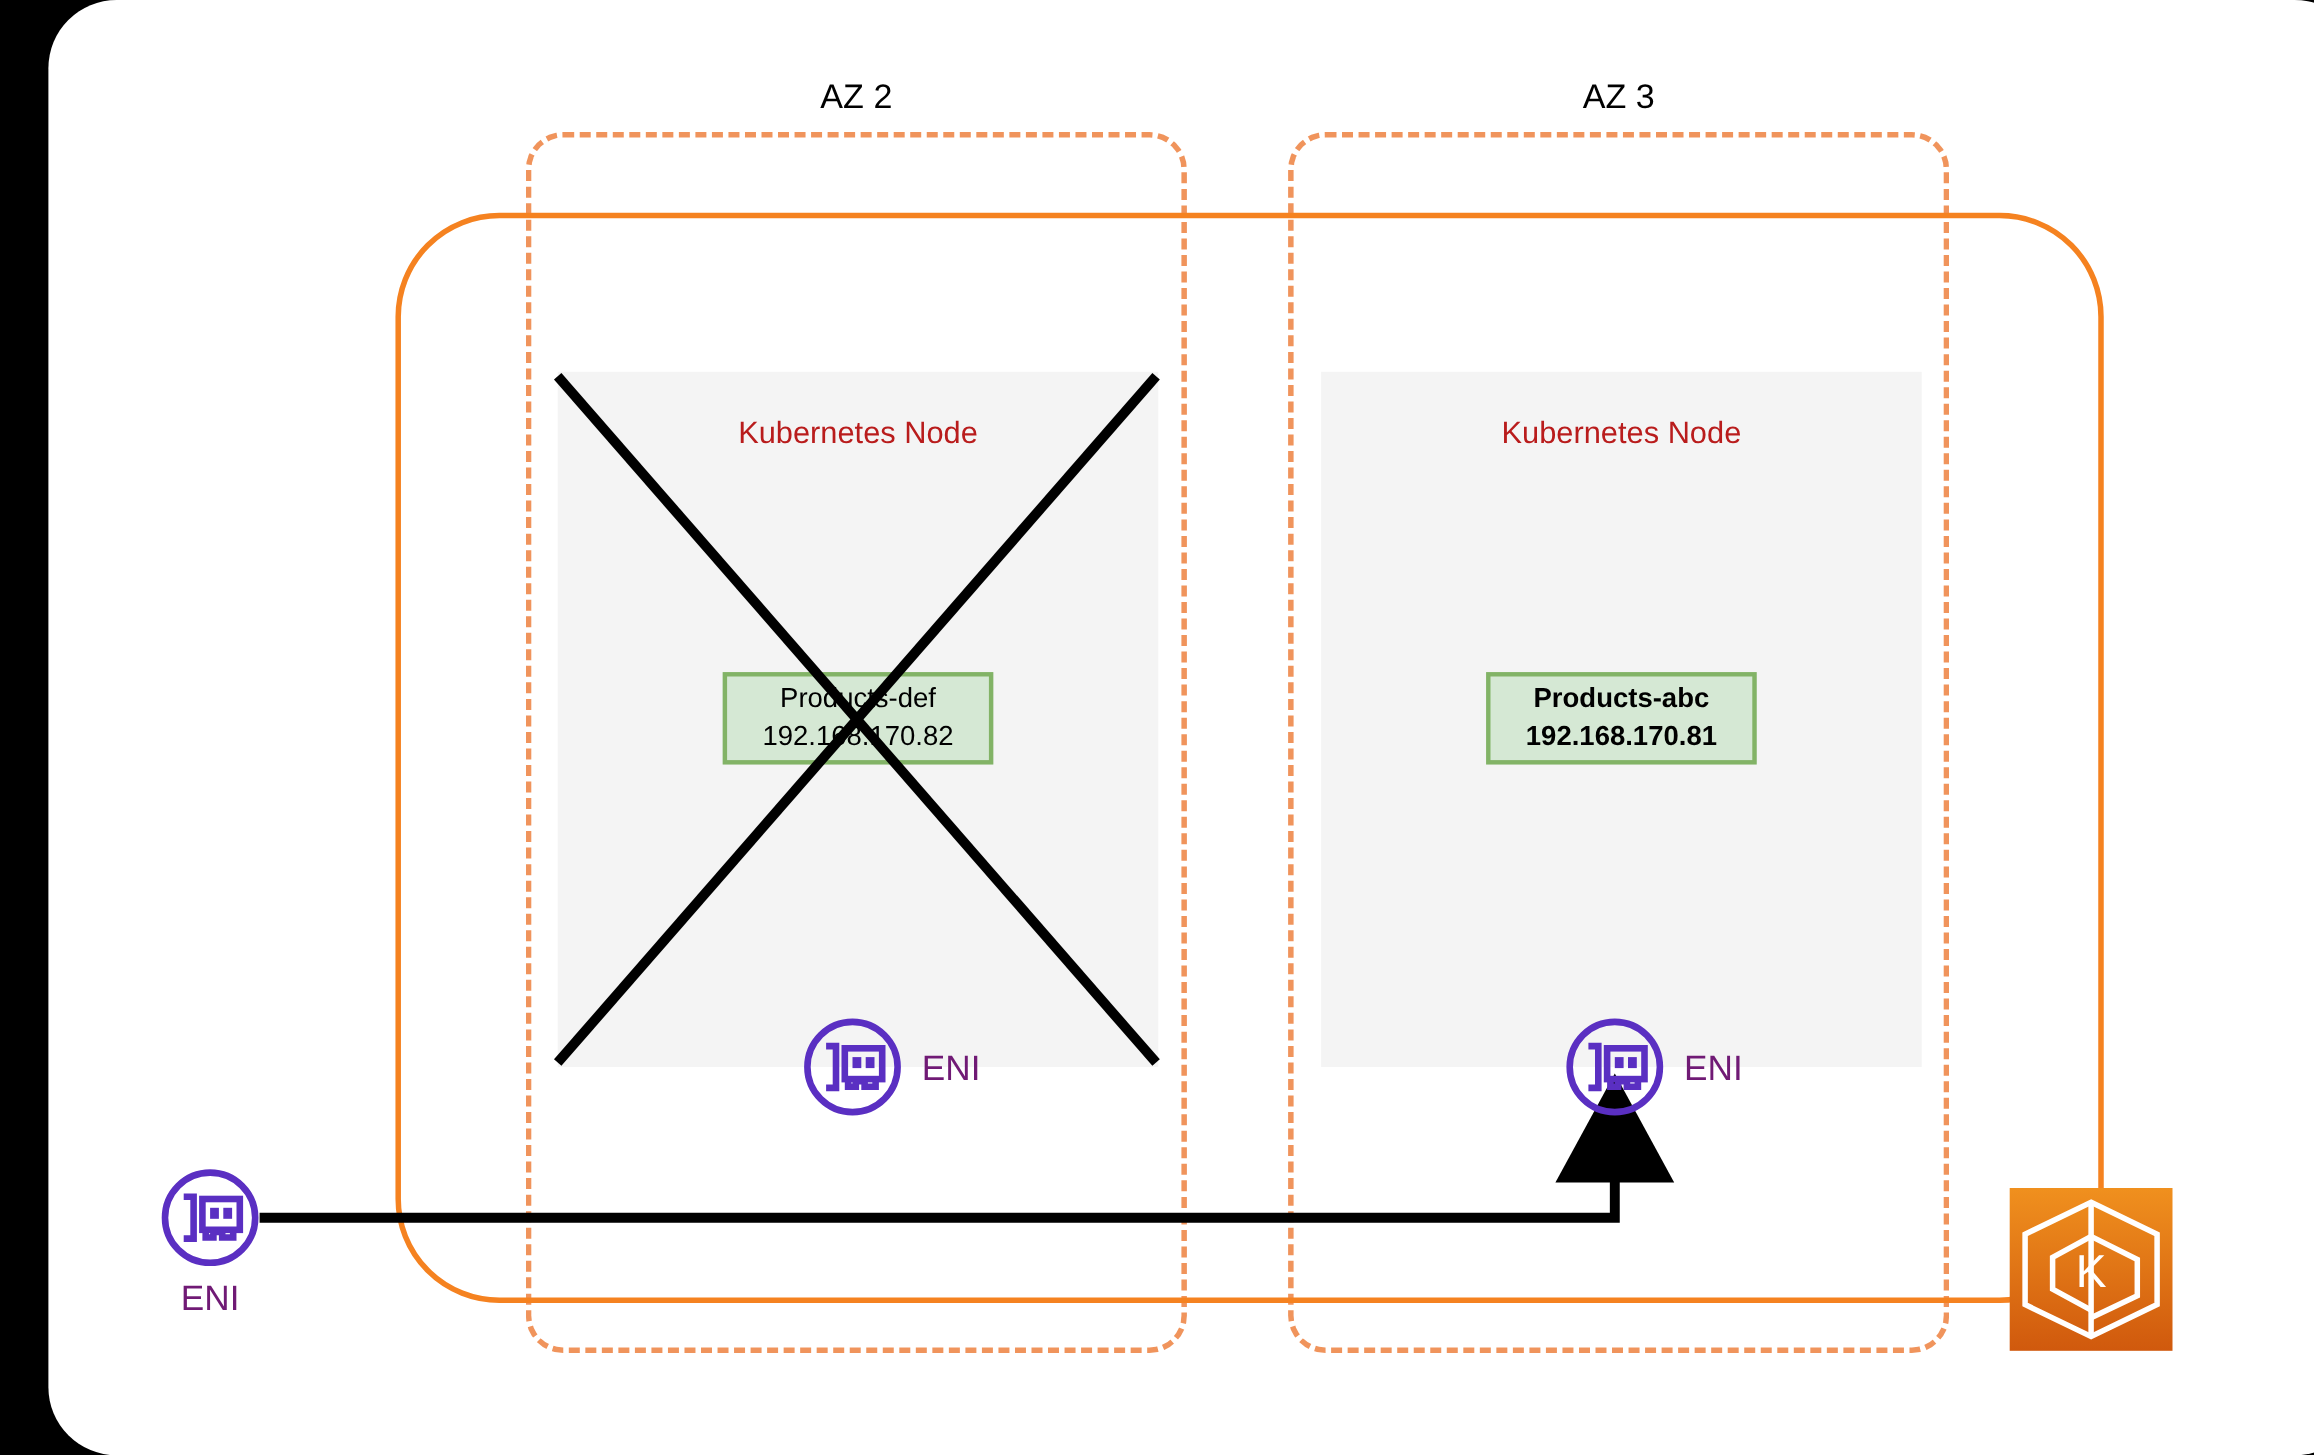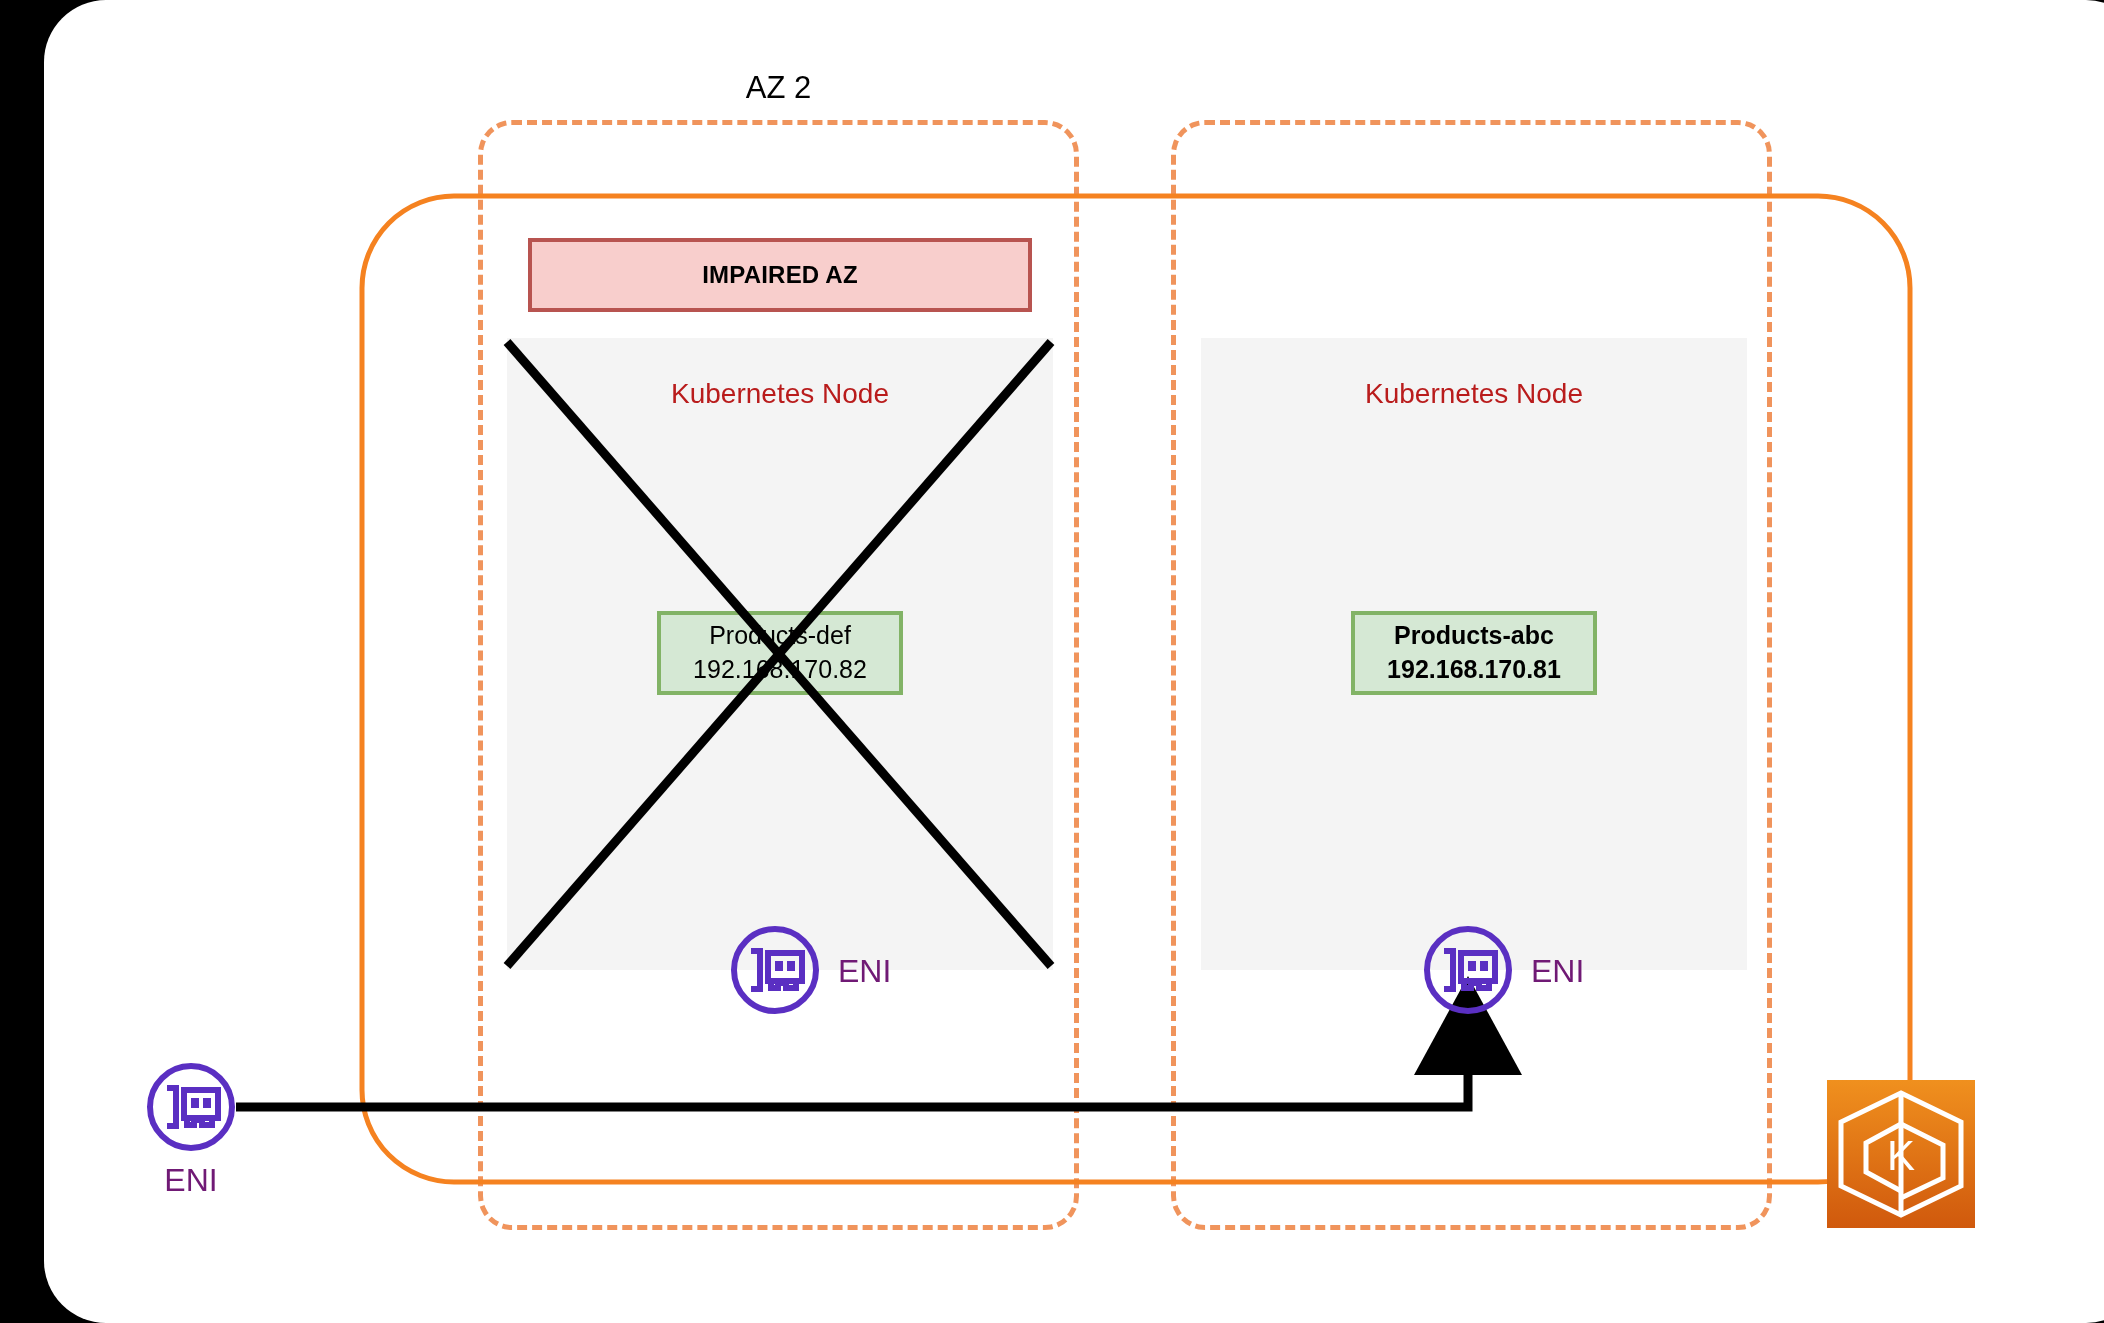--- a/index.html
+++ b/index.html
@@ -125,24 +125,22 @@
 </head>
 <body>
 
 <div id="canvas">
   <div id="page-surface">
 
     <div class="az-box" style="left:434px; top:120px; width:601px; height:1110px;"></div>
     <div class="az-label" style="left:434px; top:70px; width:601px;">AZ 2</div>
 
     <div class="az-box" style="left:1127px; top:120px; width:601px; height:1110px;"></div>
-
-    <div id="impaired-az-banner">
-      <span>IMPAIRED AZ</span>
-    </div>
+    <div class="az-label" style="left:1127px; top:70px; width:601px;">AZ 3</div>
+
 
     <div class="node-box" style="left:463px; top:338px; width:546px; height:632px;">
       <div class="node-title">Kubernetes Node</div>
     </div>
 
     <div class="pod-box" style="left:613px; top:611px; width:246px; height:84px;">
       <span>Products-def</span>
       <span>192.168.170.82</span>
     </div>
 

